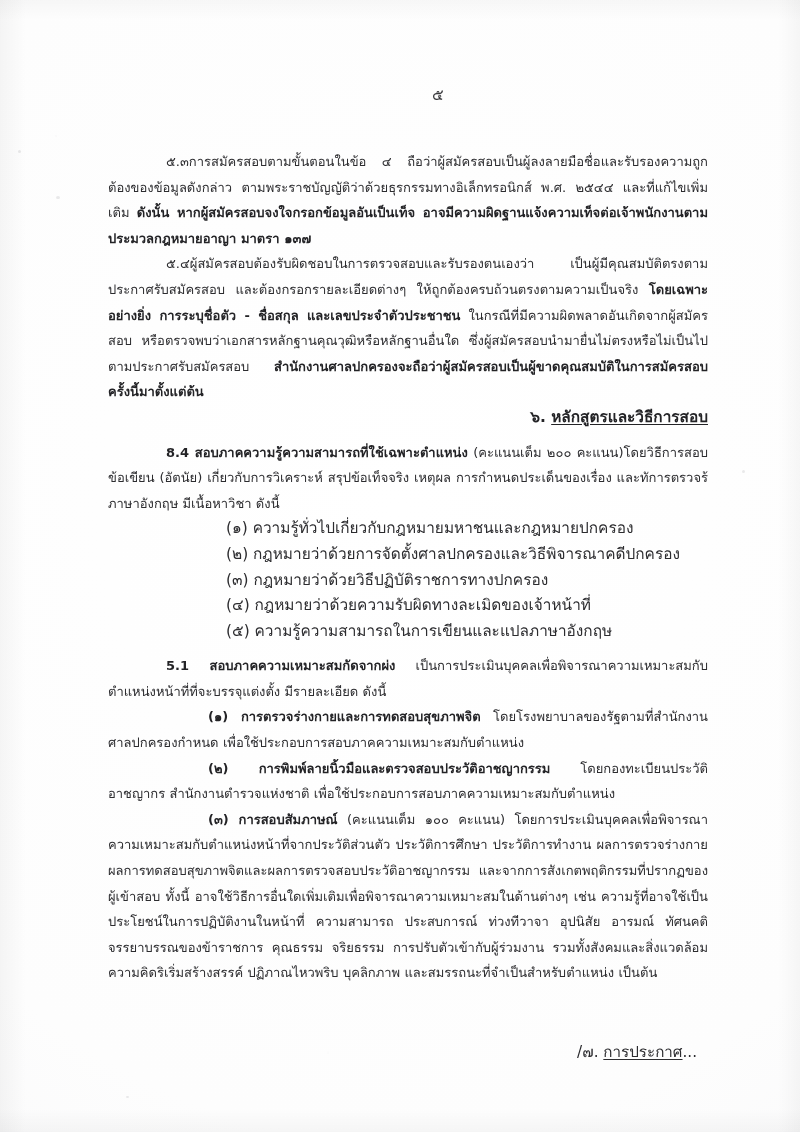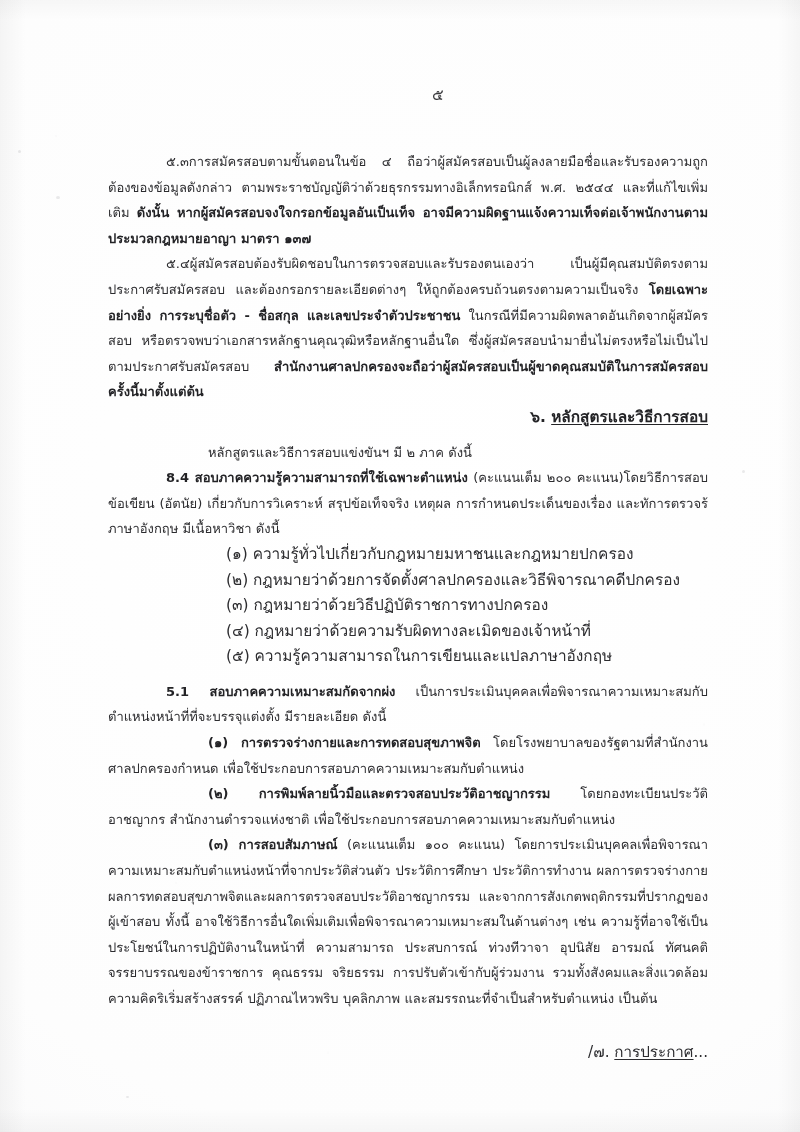--- a/index.html
+++ b/index.html
@@ -103,21 +103,21 @@
   .sub-list li {
     font-size: 15.4px;
     line-height: 25.6px;
     padding-left: 118px;
     color: #2c2c2f;
   }
 
   
   .footer-note {
     position: absolute;
-    right: 92px;
+    right: 103px;
     top: 1040px;
     font-size: 15.2px;
     color: #2c2c2f;
   }
   .footer-note .u { text-decoration: underline; text-underline-offset: 2px; }
 
   
   .speck {
     position: absolute;
     background: rgba(150,150,156,.20);
@@ -140,21 +140,20 @@
 <div class="doc-body">
 
   <div class="page-number">๕</div>
 
   <p class="para ind-1"><span>๕.๓</span><span>การสมัครสอบตามขั้นตอนในข้อ ๔ ถือว่าผู้สมัครสอบเป็นผู้ลงลายมือชื่อและรับรองความถูกต้องของข้อมูลดังกล่าว ตามพระราชบัญญัติว่าด้วยธุรกรรมทางอิเล็กทรอนิกส์ พ.ศ. ๒๕๔๔ และที่แก้ไขเพิ่มเติม </span><span class="bold">ดังนั้น หากผู้สมัครสอบจงใจกรอกข้อมูลอันเป็นเท็จ อาจมีความผิดฐานแจ้งความเท็จต่อเจ้าพนักงานตามประมวลกฎหมายอาญา มาตรา ๑๓๗</span></p>
 
   <p class="para ind-1"><span>๕.๔</span><span>ผู้สมัครสอบต้องรับผิดชอบในการตรวจสอบและรับรองตนเองว่า เป็นผู้มีคุณสมบัติตรงตามประกาศรับสมัครสอบ และต้องกรอกรายละเอียดต่างๆ ให้ถูกต้องครบถ้วนตรงตามความเป็นจริง </span><span class="bold">โดยเฉพาะอย่างยิ่ง การระบุชื่อตัว - ชื่อสกุล และเลขประจำตัวประชาชน</span><span> ในกรณีที่มีความผิดพลาดอันเกิดจากผู้สมัครสอบ หรือตรวจพบว่าเอกสารหลักฐานคุณวุฒิหรือหลักฐานอื่นใด ซึ่งผู้สมัครสอบนำมายื่นไม่ตรงหรือไม่เป็นไปตามประกาศรับสมัครสอบ </span><span class="bold">สำนักงานศาลปกครองจะถือว่าผู้สมัครสอบเป็นผู้ขาดคุณสมบัติในการสมัครสอบครั้งนี้มาตั้งแต่ต้น</span></p>
 
   <p class="section-heading gap-lg"><span>๖.</span><span>&nbsp;</span><span class="underline">หลักสูตรและวิธีการสอบ</span></p>
 
-  <p class="para ind-2 gap-sm">หลักสูตรและวิธีการสอบแข่งขันฯ มี ๒ ภาค ดังนี้</p>
 
   <p class="para ind-1 gap-sm"><span class="bold">8.4</span><span class="bold">&nbsp;</span><span class="bold">สอบภาคความรู้ความสามารถที่ใช้เฉพาะตำแหน่ง</span><span> (คะแนนเต็ม ๒๐๐ คะแนน)</span><span>โดยวิธีการสอบข้อเขียน (อัตนัย) เกี่ยวกับการวิเคราะห์ สรุปข้อเท็จจริง เหตุผล การกำหนดประเด็นของเรื่อง และทัการตรวจร้ภาษาอังกฤษ มีเนื้อหาวิชา ดังนี้</span></p>
 
   <ul class="sub-list gap-sm">
     <li>(๑) ความรู้ทั่วไปเกี่ยวกับกฎหมายมหาชนและกฎหมายปกครอง</li>
     <li>(๒) กฎหมายว่าด้วยการจัดตั้งศาลปกครองและวิธีพิจารณาคดีปกครอง</li>
     <li>(๓) กฎหมายว่าด้วยวิธีปฏิบัติราชการทางปกครอง</li>
     <li>(๔) กฎหมายว่าด้วยความรับผิดทางละเมิดของเจ้าหน้าที่</li>
     <li>(๕) ความรู้ความสามารถในการเขียนและแปลภาษาอังกฤษ</li>
   </ul>

